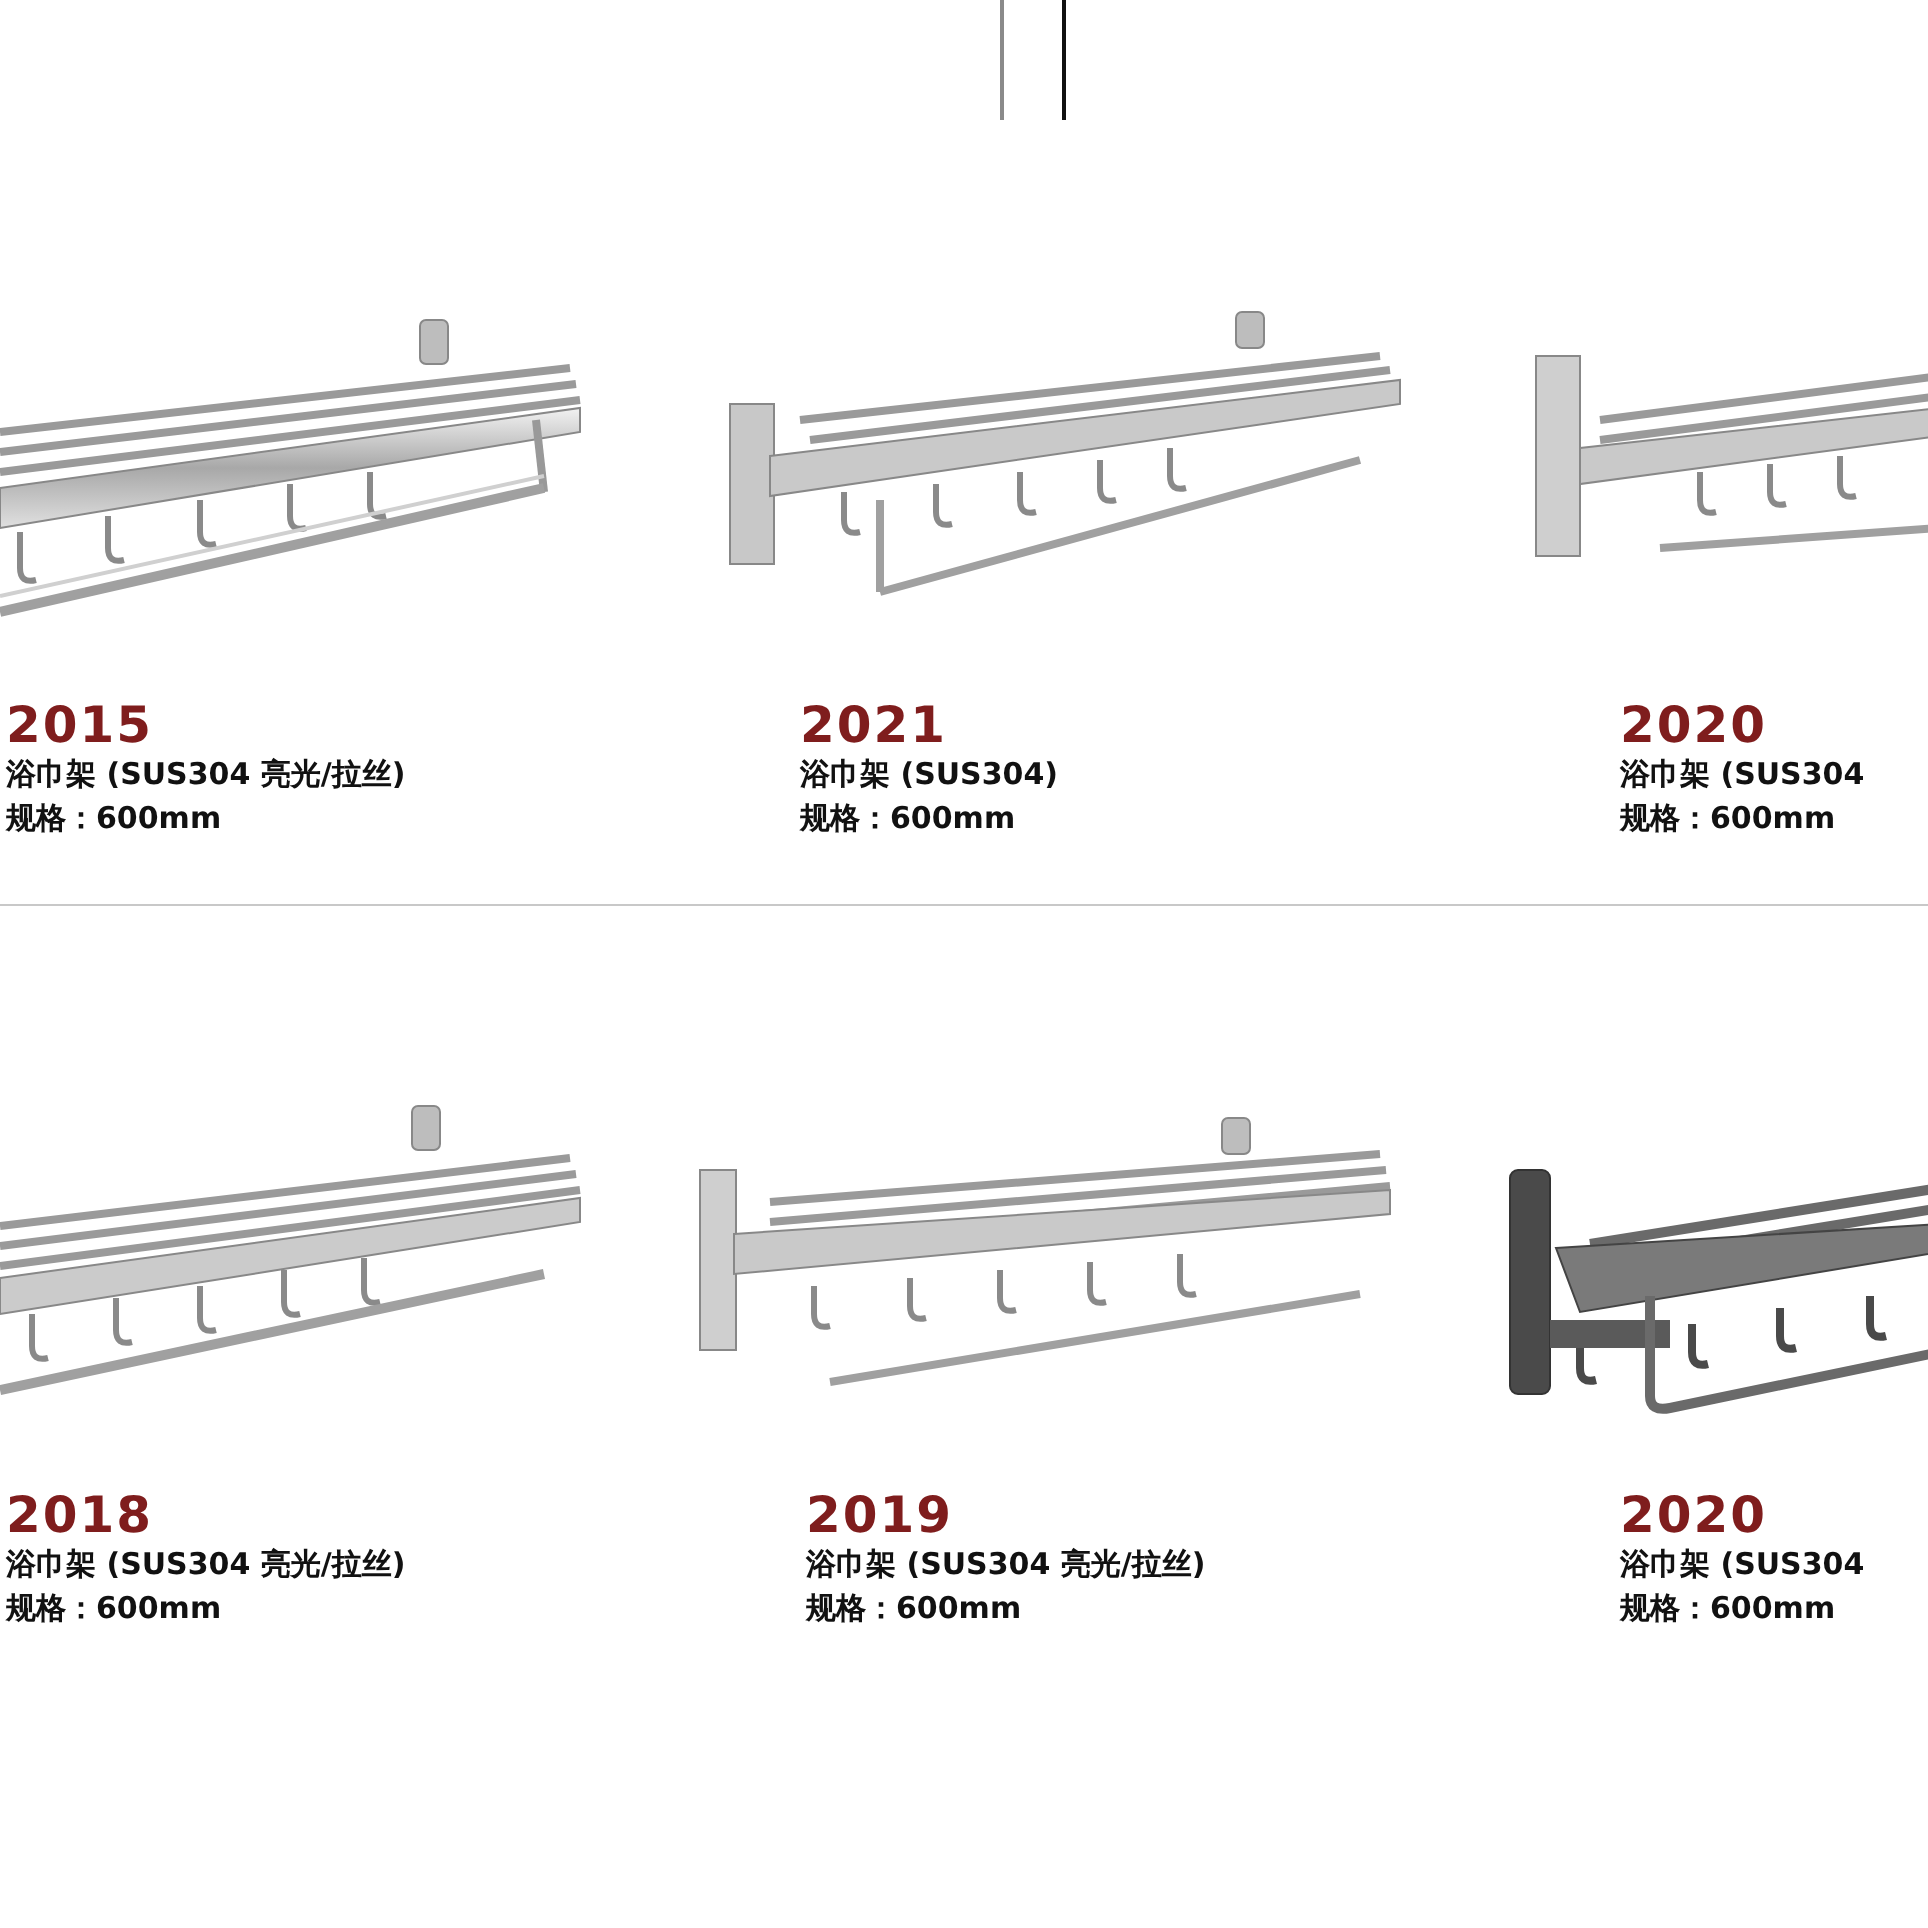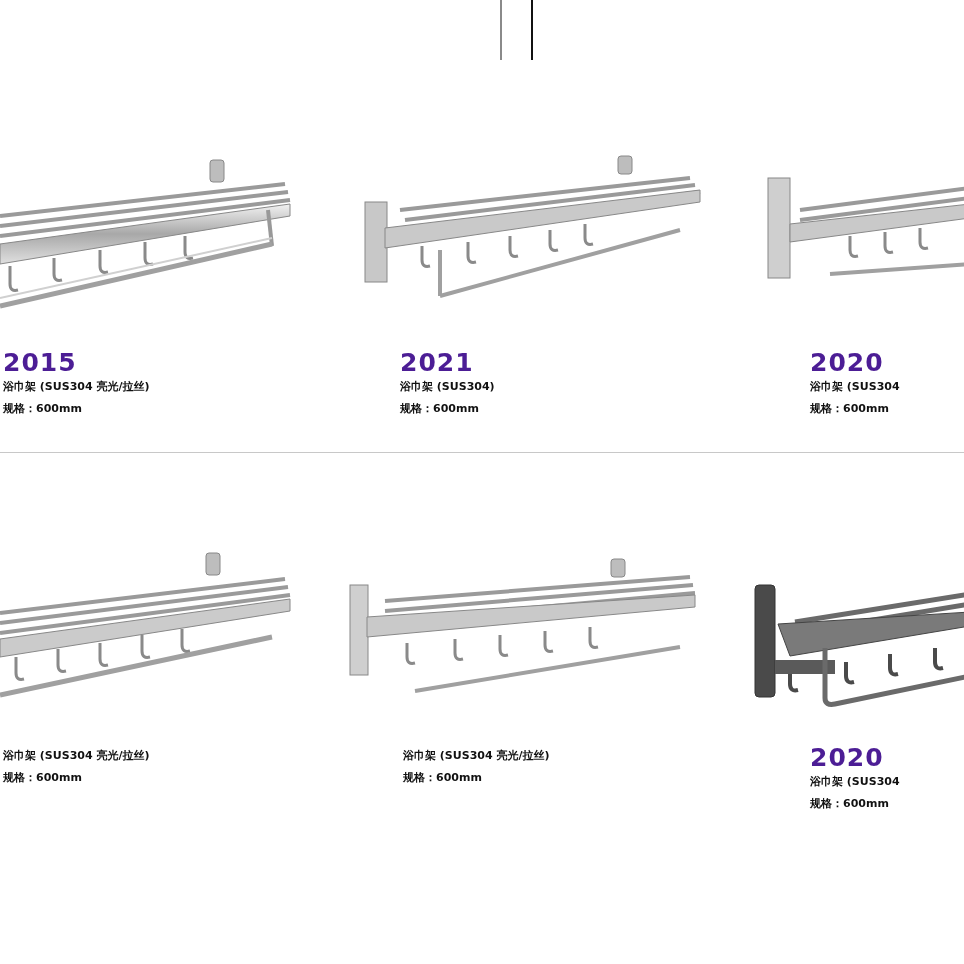--- a/index.html
+++ b/index.html
@@ -3,22 +3,22 @@
 <meta charset="utf-8">
 <style>
   html, body { margin:0; padding:0; background:#ffffff; }
   body { width:964px; height:964px; position:relative; overflow:hidden;
          font-family:"DejaVu Sans","Liberation Sans",sans-serif; color:#111; }
   .vline { position:absolute; top:0; width:2px; height:60px; }
   .divider { position:absolute; left:0; top:452px; width:964px; height:1px; background:#c8c8c8; }
   .product { position:absolute; }
   .product svg { position:absolute; overflow:visible; }
   .caption { position:absolute; white-space:nowrap; }
-  .code { font-family:"DejaVu Sans","Liberation Sans",sans-serif; font-weight:bold; font-size:25px; letter-spacing:1px; line-height:26px; color:#4c1d95; }
-  .desc, .spec { font-family:"DejaVu Sans","Liberation Sans",sans-serif; font-weight:bold; font-size:11px; line-height:22px; color:#111; }
+  .code { font-family:"DejaVu Sans","Liberation Sans",sans-serif; font-weight:bold; font-size:25px; letter-spacing:1px; line-height:26px; color:#7f1d1d; }
+  .desc, .spec { font-family:"DejaVu Sans","Liberation Sans",sans-serif; font-weight:bold; font-size:15px; line-height:22px; color:#111; }
 </style>
 </head>
 <body>
 
 <div class="vline" style="left:500px;background:#8a8a8a;"></div>
 <div class="vline" style="left:531px;background:#111;"></div>
 
 <div class="divider"></div>
 
 <div class="product" style="left:0;top:150px;width:320px;height:300px;">
@@ -117,20 +117,21 @@
     <g stroke="#8a8a8a" stroke-width="3" fill="none">
       <path d="M16 112 v16 q0 8 8 6"></path>
       <path d="M58 104 v16 q0 8 8 6"></path>
       <path d="M100 98 v16 q0 8 8 6"></path>
       <path d="M142 90 v16 q0 8 8 6"></path>
       <path d="M182 84 v16 q0 8 8 6"></path>
     </g>
     <line x1="0" y1="150" x2="272" y2="92" stroke="#a0a0a0" stroke-width="5"></line>
   </svg>
   <div class="caption" style="left:3px;top:200px;">
+    <div class="code">2018</div>
     <div class="desc">浴巾架 (SUS304 亮光/拉丝)</div>
     <div class="spec">规格：600mm</div>
   </div>
 </div>
 
 <div class="product" style="left:345px;top:555px;width:370px;height:300px;">
   <svg width="360" height="145" viewBox="0 0 360 145">
     <rect x="5" y="30" width="18" height="90" fill="#cfcfcf" stroke="#888"></rect>
     <rect x="266" y="4" width="14" height="18" rx="3" fill="#bdbdbd" stroke="#888"></rect>
     <g stroke="#9a9a9a" stroke-width="4" fill="none">
@@ -142,20 +143,21 @@
     <g stroke="#8a8a8a" stroke-width="3" fill="none">
       <path d="M62 88 v14 q0 8 8 6"></path>
       <path d="M110 84 v14 q0 8 8 6"></path>
       <path d="M155 80 v14 q0 8 8 6"></path>
       <path d="M200 76 v14 q0 8 8 6"></path>
       <path d="M245 72 v14 q0 8 8 6"></path>
     </g>
     <line x1="70" y1="136" x2="335" y2="92" stroke="#a0a0a0" stroke-width="4"></line>
   </svg>
   <div class="caption" style="left:58px;top:190px;">
+    <div class="code">2019</div>
     <div class="desc">浴巾架 (SUS304 亮光/拉丝)</div>
     <div class="spec">规格：600mm</div>
   </div>
 </div>
 
 <div class="product" style="left:750px;top:580px;width:214px;height:275px;">
   <svg width="214" height="130" viewBox="0 0 214 130">
     <rect x="5" y="5" width="20" height="112" rx="4" fill="#4a4a4a" stroke="#333"></rect>
     <g stroke="#6a6a6a" stroke-width="5" fill="none">
       <line x1="45" y1="42" x2="220" y2="14"></line>

